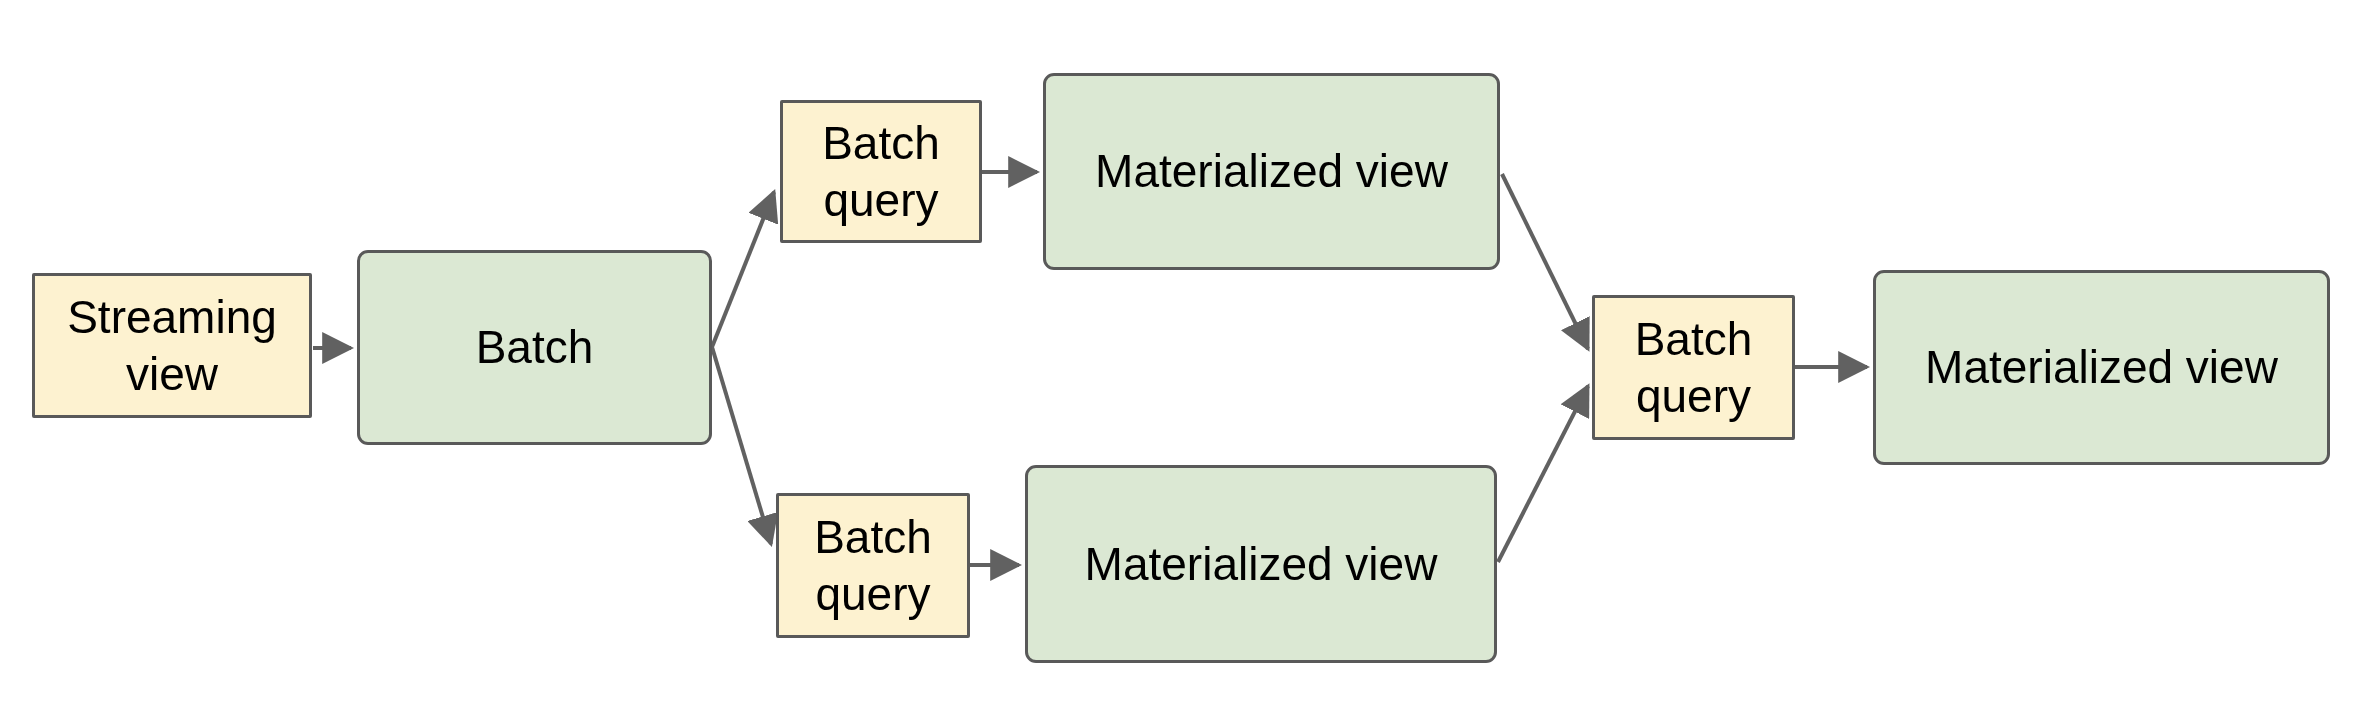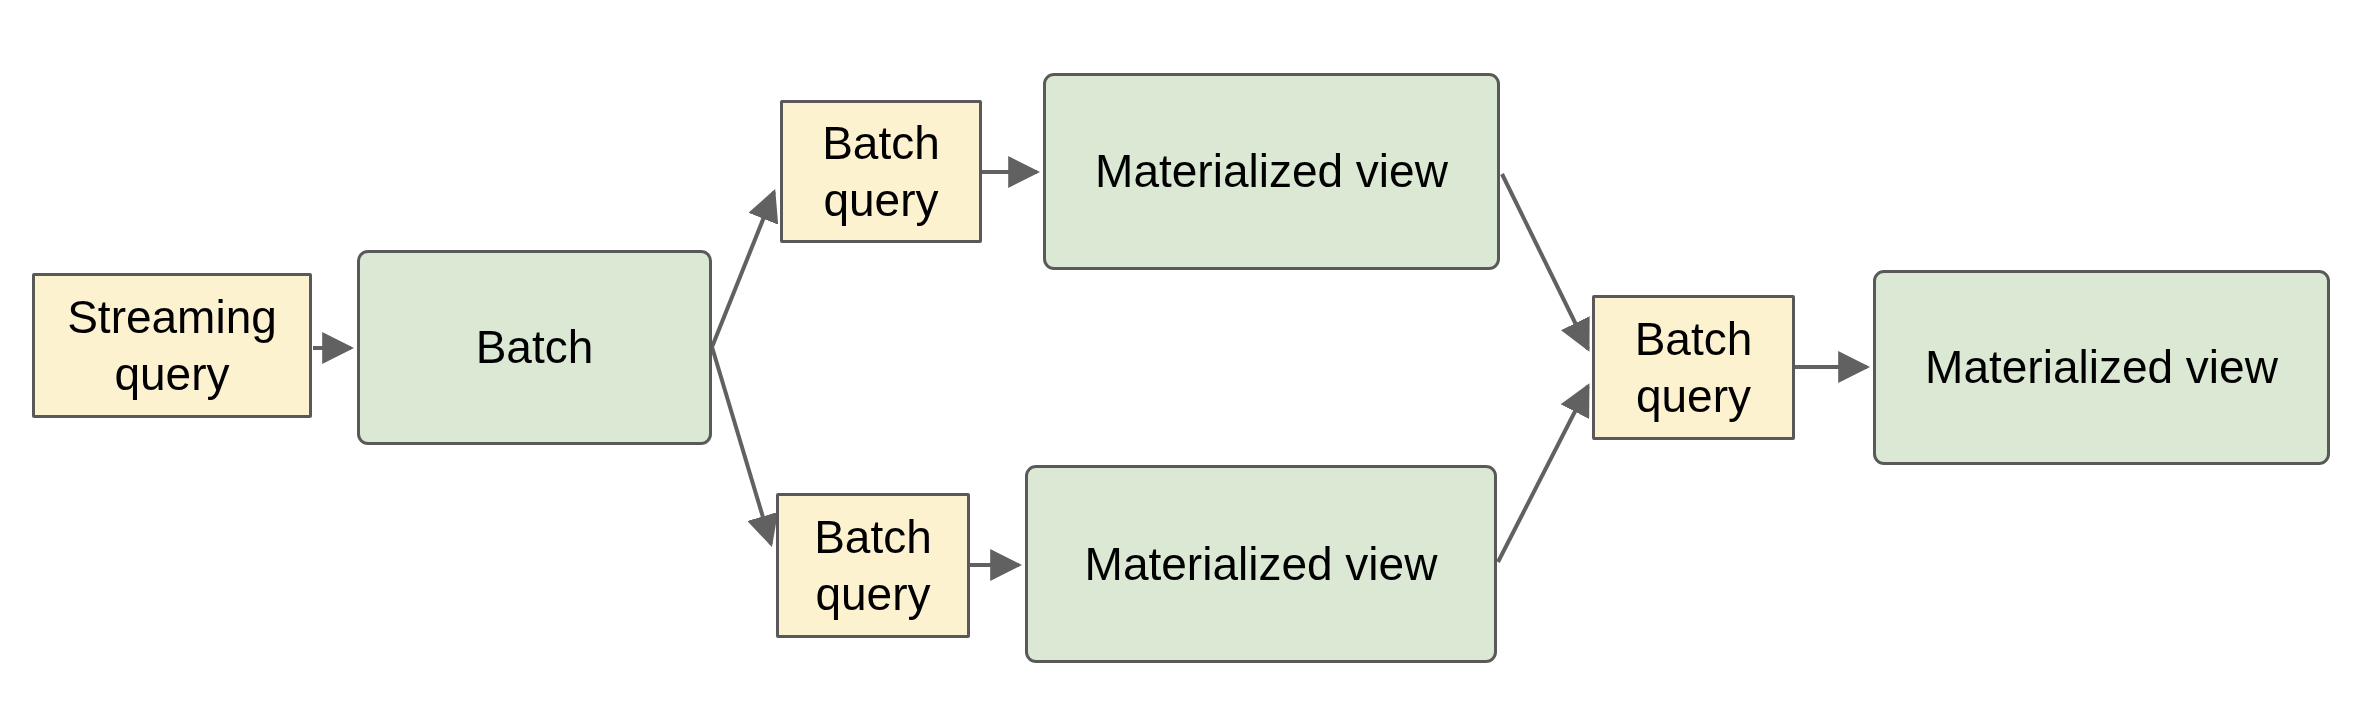--- a/index.html
+++ b/index.html
@@ -76,21 +76,21 @@
     <line x1="712" y1="347" x2="774" y2="192" marker-end="url(#arrowhead)"></line>
     <line x1="712" y1="347" x2="771" y2="544" marker-end="url(#arrowhead)"></line>
     <line x1="982" y1="172" x2="1037" y2="172" marker-end="url(#arrowhead)"></line>
     <line x1="970" y1="565" x2="1019" y2="565" marker-end="url(#arrowhead)"></line>
     <line x1="1502" y1="174" x2="1588" y2="349" marker-end="url(#arrowhead)"></line>
     <line x1="1498" y1="562" x2="1588" y2="386" marker-end="url(#arrowhead)"></line>
     <line x1="1795" y1="367" x2="1867" y2="367" marker-end="url(#arrowhead)"></line>
   </svg>
 
   <div id="n-streaming" class="node node-query">
-    <span class="label">Streaming query</span>
+    <span class="label">Streaming view</span>
   </div>
 
   <div id="n-table" class="node node-view">
     <span class="label">Batch</span>
   </div>
 
   <div id="n-batch-top" class="node node-query">
     <span class="label">Batch query</span>
   </div>
 

